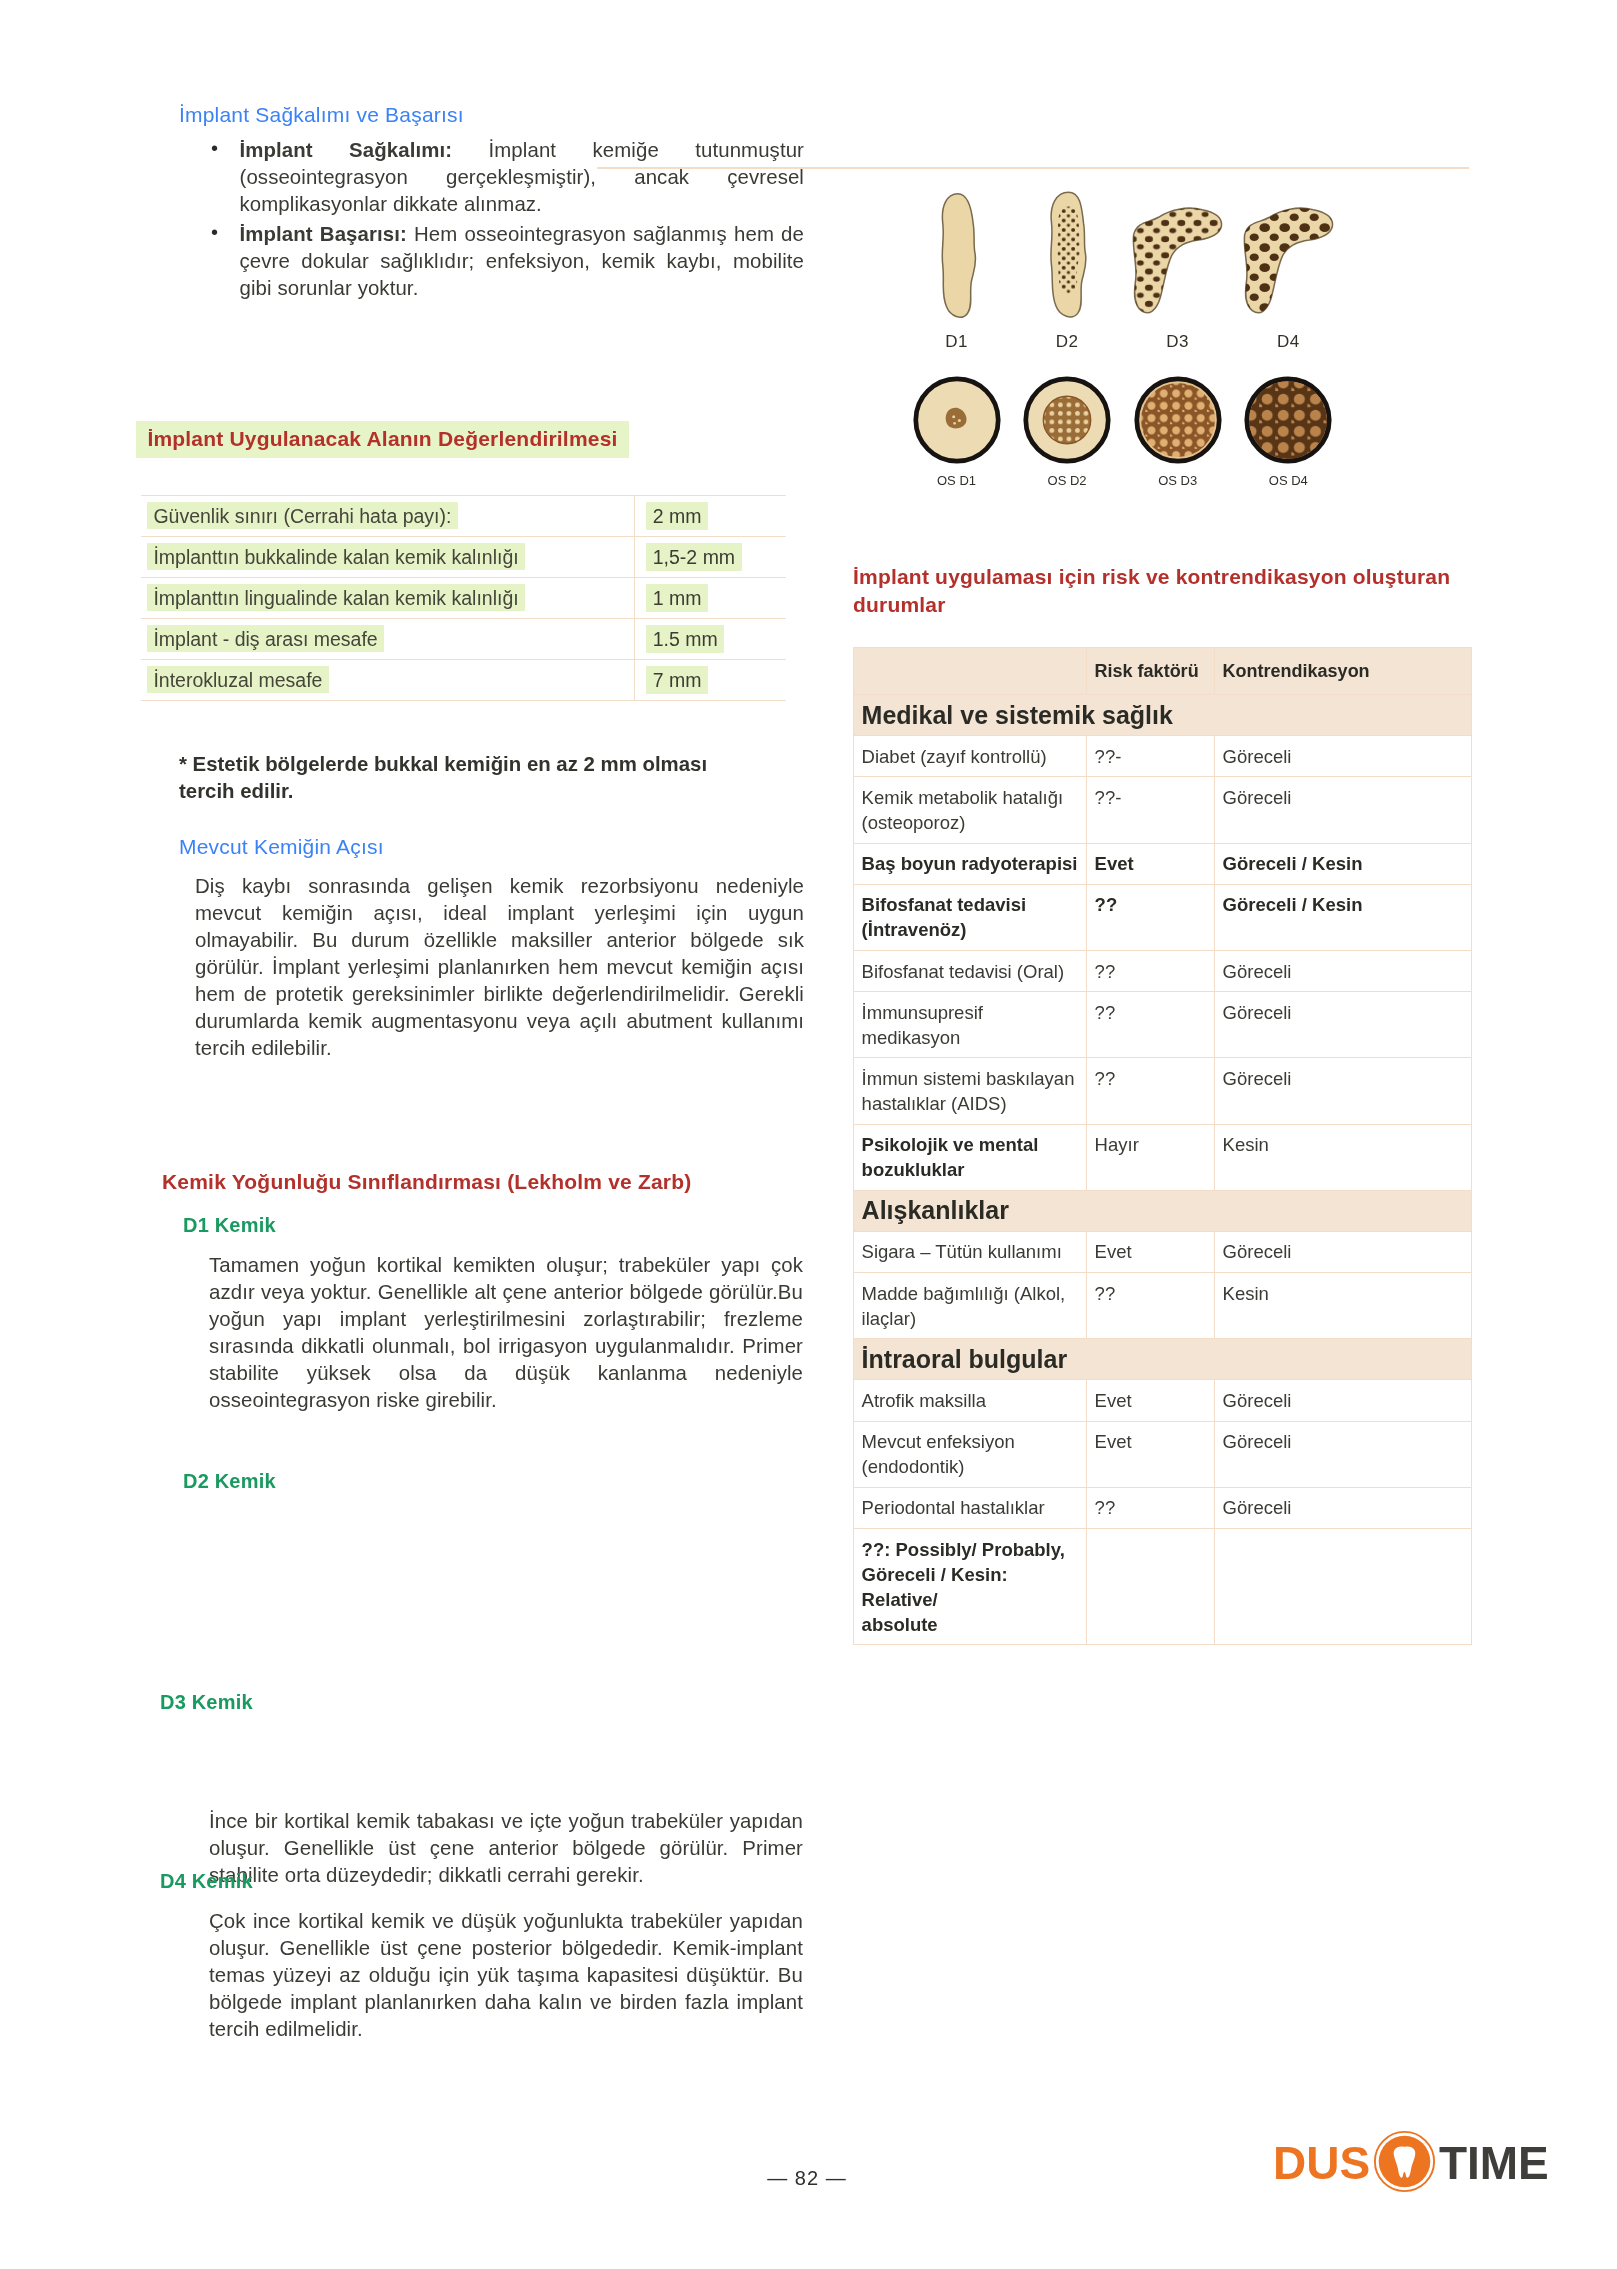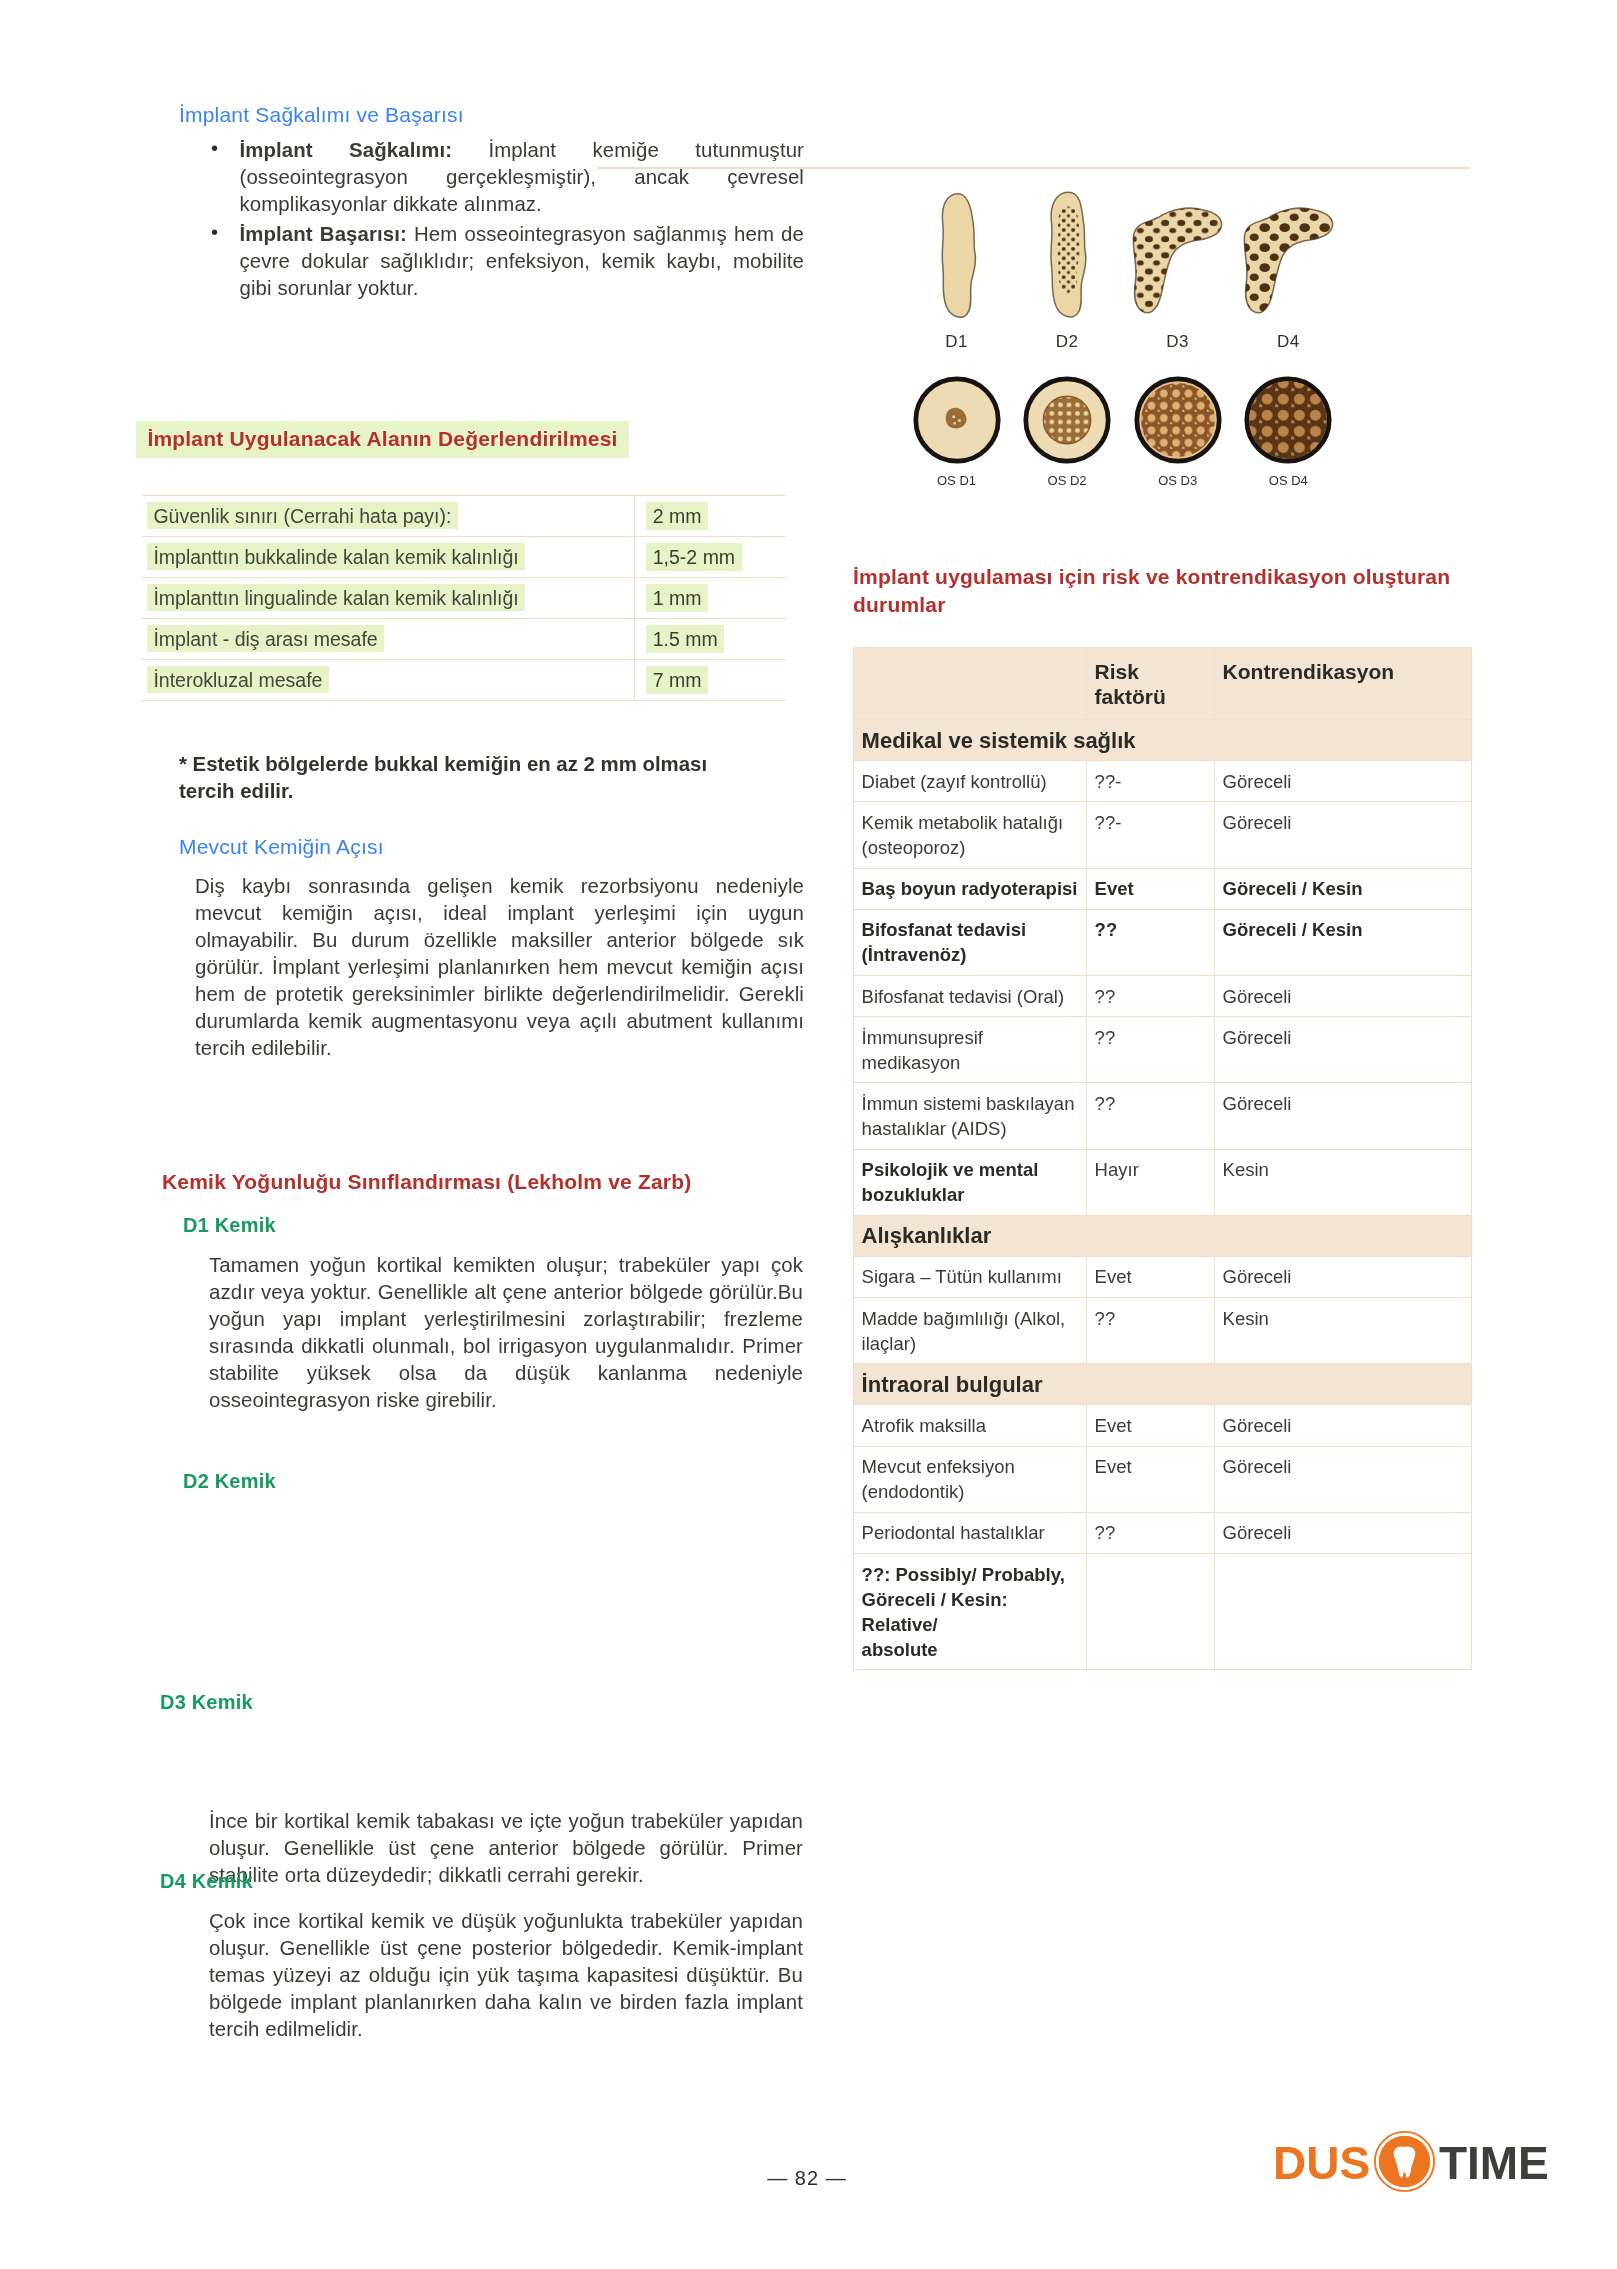--- a/index.html
+++ b/index.html
@@ -19,22 +19,22 @@
   .t1row{display:flex;align-items:center;height:40px;border-top:1.9px solid #f2ddc9;}
   .t1row:last-child{border-bottom:1.9px solid #f2ddc9;}
   .t1 .c1{width:487px;padding-left:5.7px;font-size:19.5px;color:#45453a;}
   .t1 .c2{flex:1;height:100%;display:flex;align-items:center;border-left:1.9px solid #f2ddc9;
           padding-left:11.4px;font-size:19.5px;color:#3c3c33;}
   .hl{background:#e5f3c7;padding:2.9px 6.7px;white-space:nowrap;}
   
   table.risk{border-collapse:collapse;width:618px;table-layout:fixed;}
   table.risk td{border:1.9px solid #f3ddc9;padding:7.6px 5.7px 7.6px 7.6px;font-size:18.5px;line-height:25px;
                 vertical-align:top;color:#3b3b35;}
-  table.risk tr.hd td{background:#f4e4d4;font-weight:bold;color:#2b2b26;font-size:21px;padding-top:10.5px;padding-bottom:10.5px;}
-  table.risk tr.sec td{background:#f4e4d4;font-weight:bold;color:#2b2b26;font-size:22px;}
+  table.risk tr.hd td{background:#f4e4d4;font-weight:bold;color:#2b2b26;font-size:18px;padding-top:10.5px;padding-bottom:10.5px;}
+  table.risk tr.sec td{background:#f4e4d4;font-weight:bold;color:#2b2b26;font-size:25px;}
   table.risk tr.allbold td{font-weight:bold;color:#2b2b26;}
   table.risk td.lblbold{font-weight:bold;color:#2b2b26;}
   table.risk tr.noterow td{font-weight:bold;color:#2b2b26;}
   
   .fig-line{height:1.9px;background:#f4dcc6;}
   .fig{display:flex;gap:7.6px;}
   .fig-col{width:103px;display:flex;flex-direction:column;align-items:center;}
   .bone-box{height:141px;display:flex;align-items:flex-end;justify-content:center;}
   .bone-label{margin-top:9.5px;font-size:17px;color:#33302a;letter-spacing:0.5px;}
   .os-box{margin-top:23px;}

